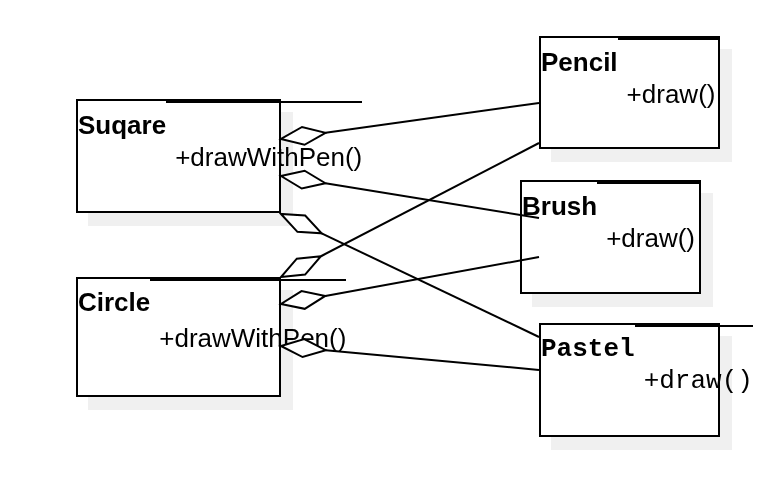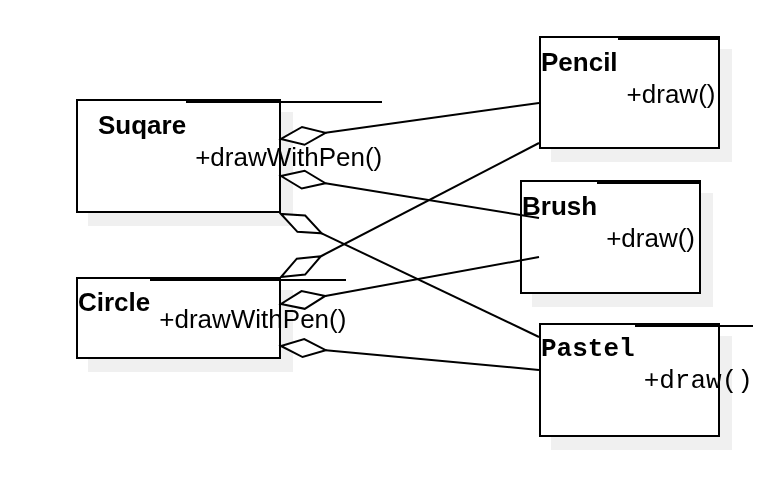--- a/index.html
+++ b/index.html
@@ -50,27 +50,27 @@
     line-height: 1;
     color: #000000;
     white-space: nowrap;
   }
 </style>
 </head>
 <body>
 
 <div class="canvas">
 
-  <div class="uml-class" style="left: 76px; top: 99px; width: 205px; height: 114px; padding-left: 20px;">
+  <div class="uml-class" style="left: 76px; top: 99px; width: 205px; height: 114px;">
     <div class="uml-title" style="height: 48px;">Suqare</div>
     <div class="uml-attrs" style="height: 21px;"></div>
     <div class="uml-methods">+drawWithPen()</div>
   </div>
 
-  <div class="uml-class" style="left: 76px; top: 277px; width: 205px; height: 82px;">
+  <div class="uml-class" style="left: 76px; top: 277px; width: 205px; height: 120px;">
     <div class="uml-title" style="height: 45px;">Circle</div>
     <div class="uml-attrs" style="height: 21px;"></div>
     <div class="uml-methods">+drawWithPen()</div>
   </div>
 
   <div class="uml-class" style="left: 539px; top: 36px; width: 181px; height: 113px;">
     <div class="uml-title" style="height: 47px;">Pencil</div>
     <div class="uml-attrs" style="height: 20px;"></div>
     <div class="uml-methods">+draw()</div>
   </div>

